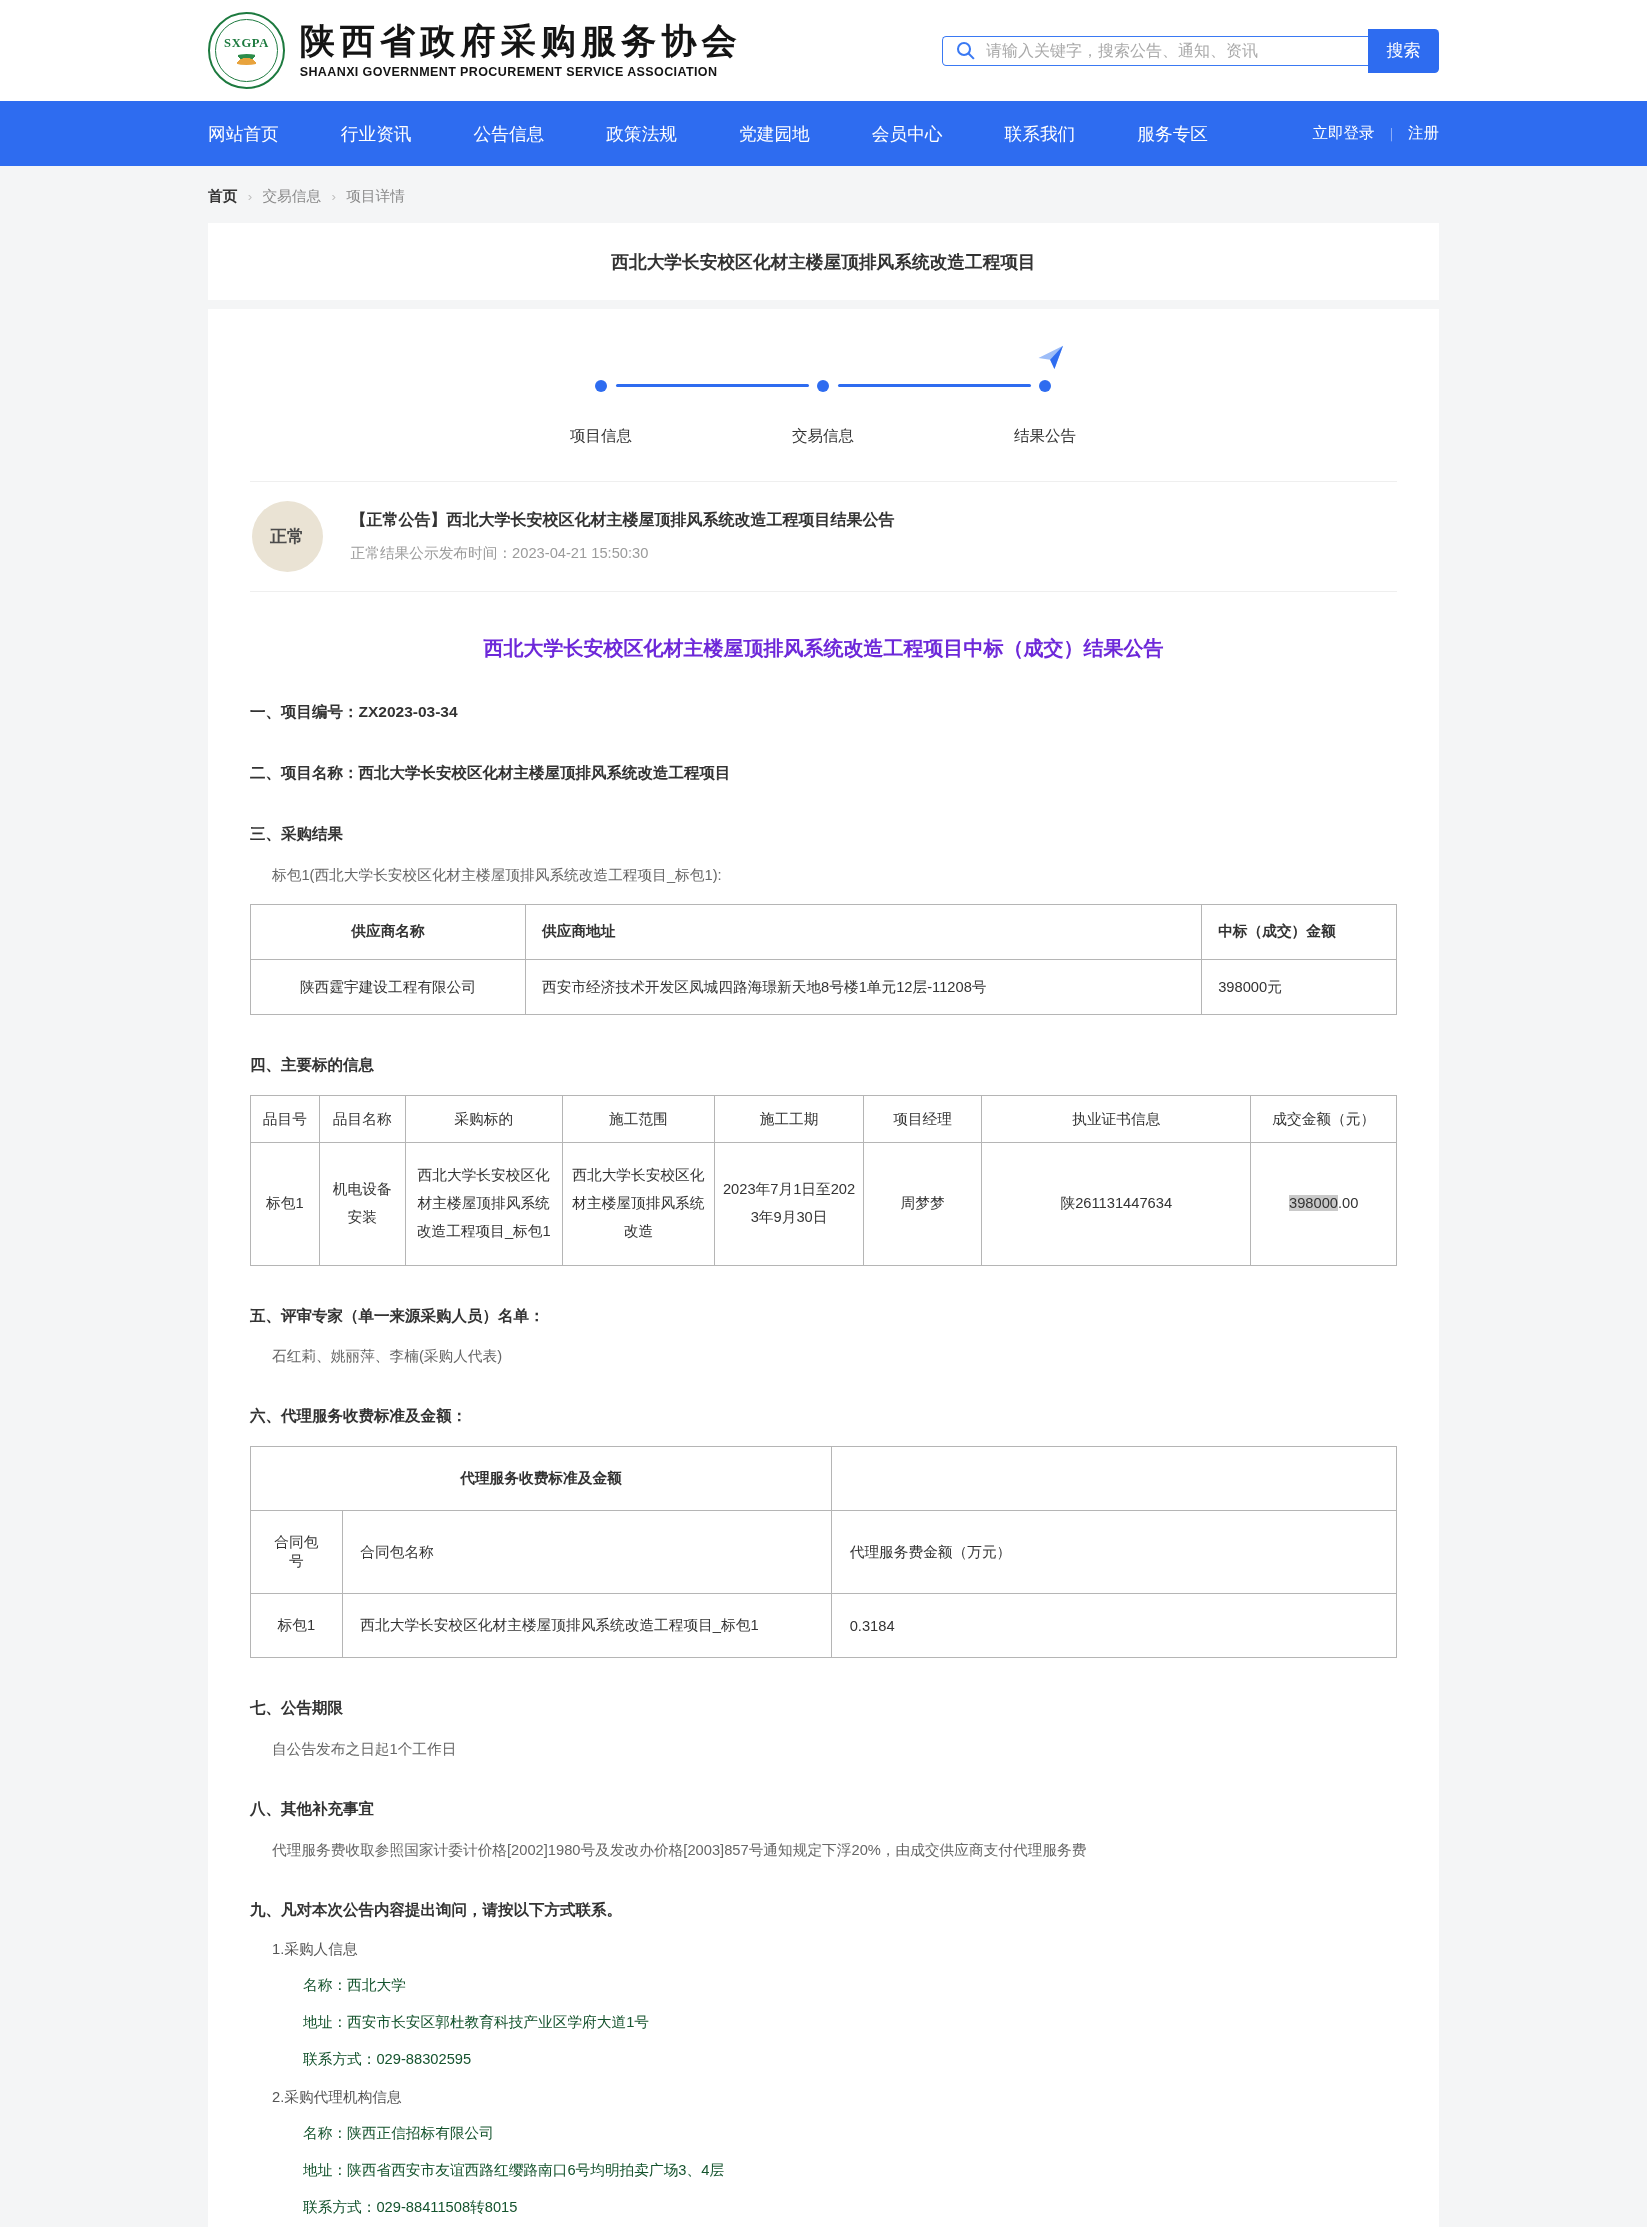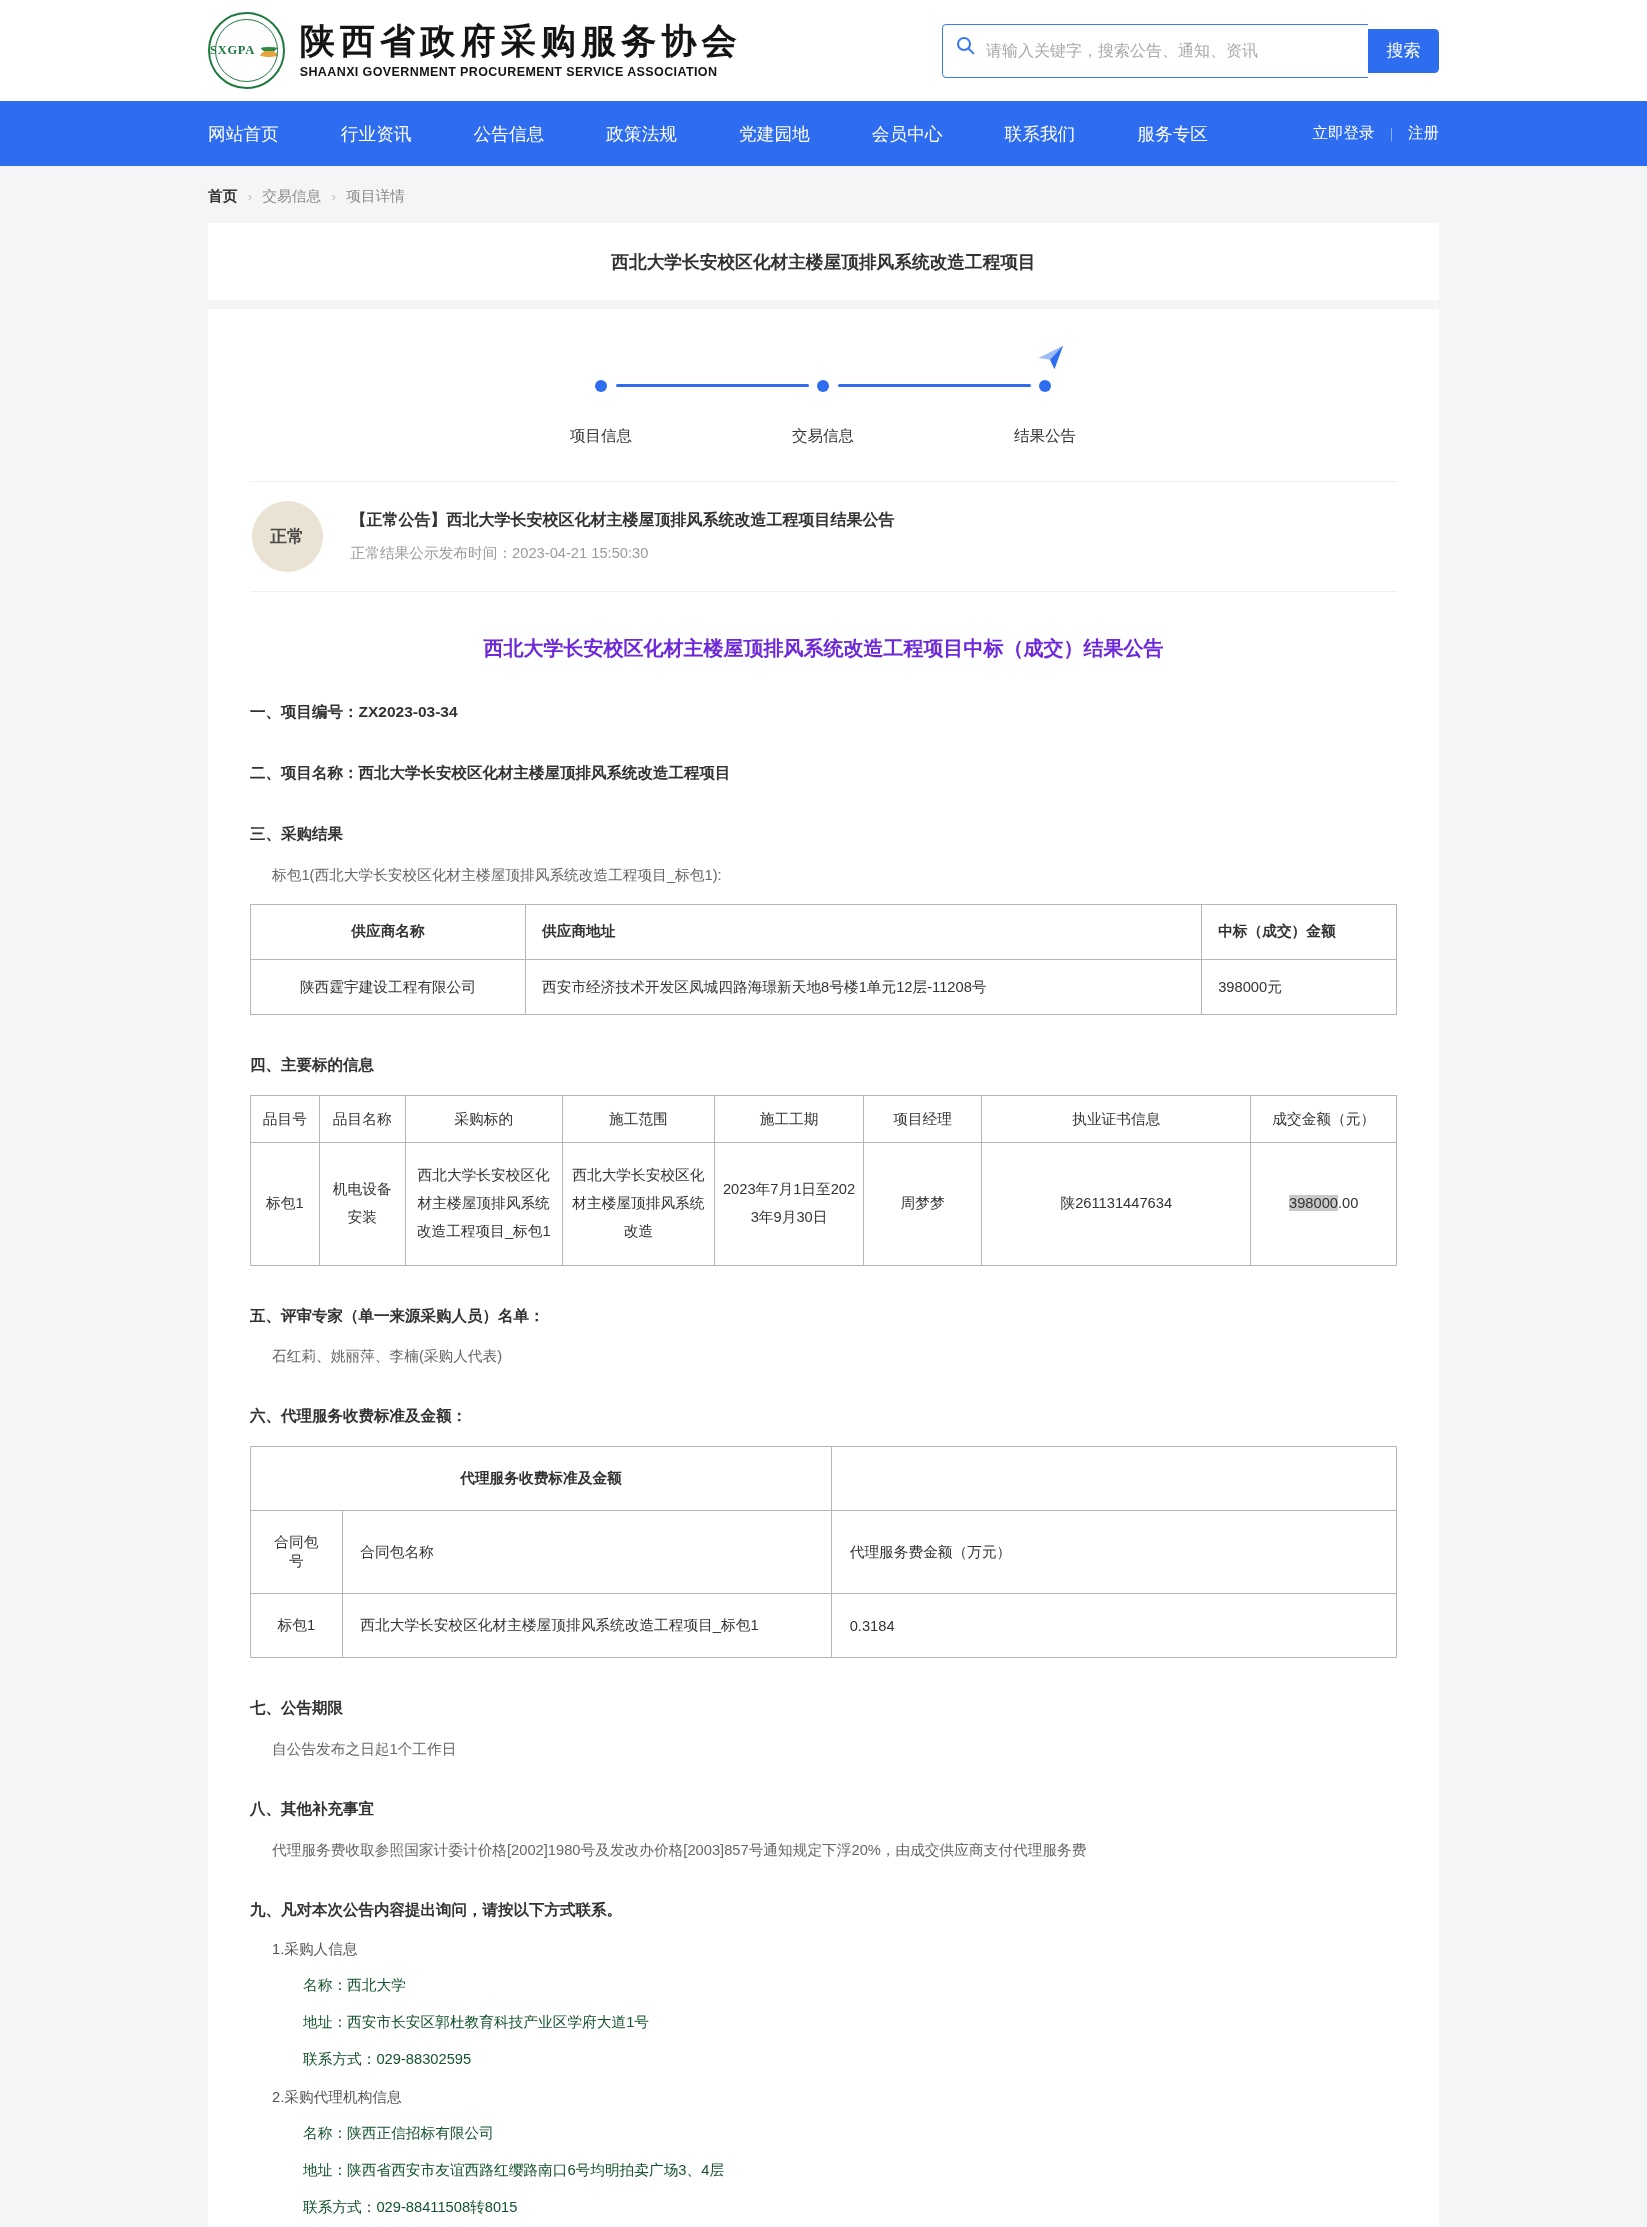--- a/index.html
+++ b/index.html
@@ -11,40 +11,40 @@
   }
   .container { width: 1231px; margin: 0 auto; }
 
   
   .top-header { background: #fff; height: 101px; }
   .top-header .container { display: flex; align-items: center; height: 100%; }
   .logo-wrap { display: flex; align-items: center; gap: 14.7px; }
   .logo-circle {
     width: 77px; height: 77px; border-radius: 50%;
     border: 2.2px solid #1d7a3f; position: relative;
-    display: flex; align-items: center; justify-content: center; flex-direction: row;
+    display: flex; align-items: center; justify-content: center; flex-direction: column;
   }
   .logo-circle::before {
     content: ""; position: absolute; inset: 5.2px; border-radius: 50%;
     border: 1.5px solid #1d7a3f;
   }
   .logo-abbr { font-family: "Liberation Serif", "DejaVu Serif", serif; font-size: 12.5px; font-weight: bold; color: #1d7a3f; letter-spacing: 0.7px; }
   .logo-wheat { width: 31px; height: 10.3px; margin-top: 2.9px;
     background: radial-gradient(ellipse at 50% 100%, #e8a33d 0 45%, transparent 46%),
                 radial-gradient(ellipse at 50% 0%, #2c8c4a 0 40%, transparent 41%);
     border-radius: 50%; }
   .brand-cn {
     font-family: "DejaVu Serif", "Liberation Serif", serif;
     font-size: 35px; font-weight: bold; color: #141414; letter-spacing: 5.2px; line-height: 1.1; text-align: right;
   }
   .brand-en { font-size: 12.5px; font-weight: bold; color: #141414; letter-spacing: 0.4px; margin-top: 4.4px; }
 
   .search-box { margin-left: auto; display: flex; align-items: center; position: relative; }
   .search-input {
-    width: 426px; height: 54px; border: 0.7px solid #3a79f3; border-right: none;
+    width: 426px; height: 30px; border: 0.7px solid #3a79f3; border-right: none;
     border-radius: 4.4px 0 0 4.4px; padding: 0 11.8px 0 43px; font-size: 16px; color: #000000; outline: none;
     font-family: inherit;
   }
   .search-input::placeholder { color: #a9a9a9; }
   .search-icon { position: absolute; left: 13.3px; top: 11px; width: 20.6px; height: 20.6px; }
   .search-btn {
     width: 71px; height: 44px; background: #2e6cf0; color: #fff; border: none;
     border-radius: 0 4.4px 4.4px 0; font-size: 17px; cursor: pointer; font-family: inherit;
   }
 

